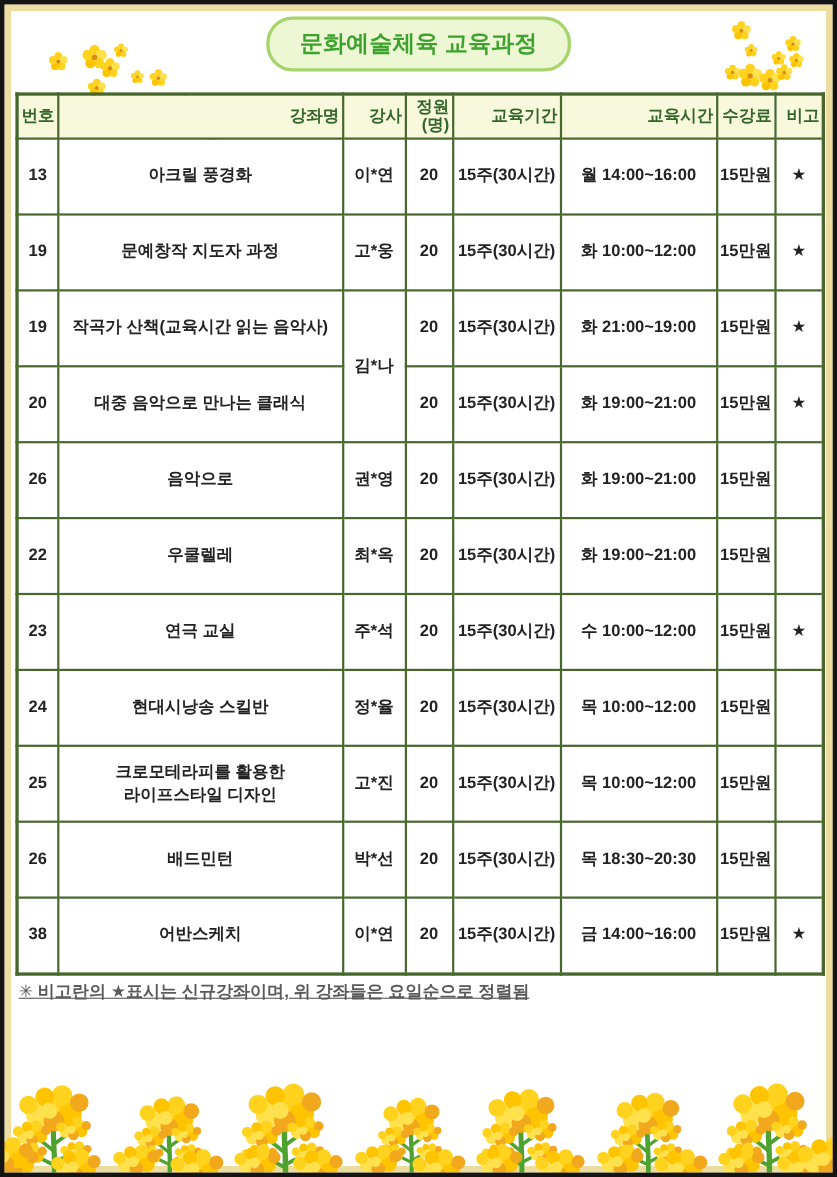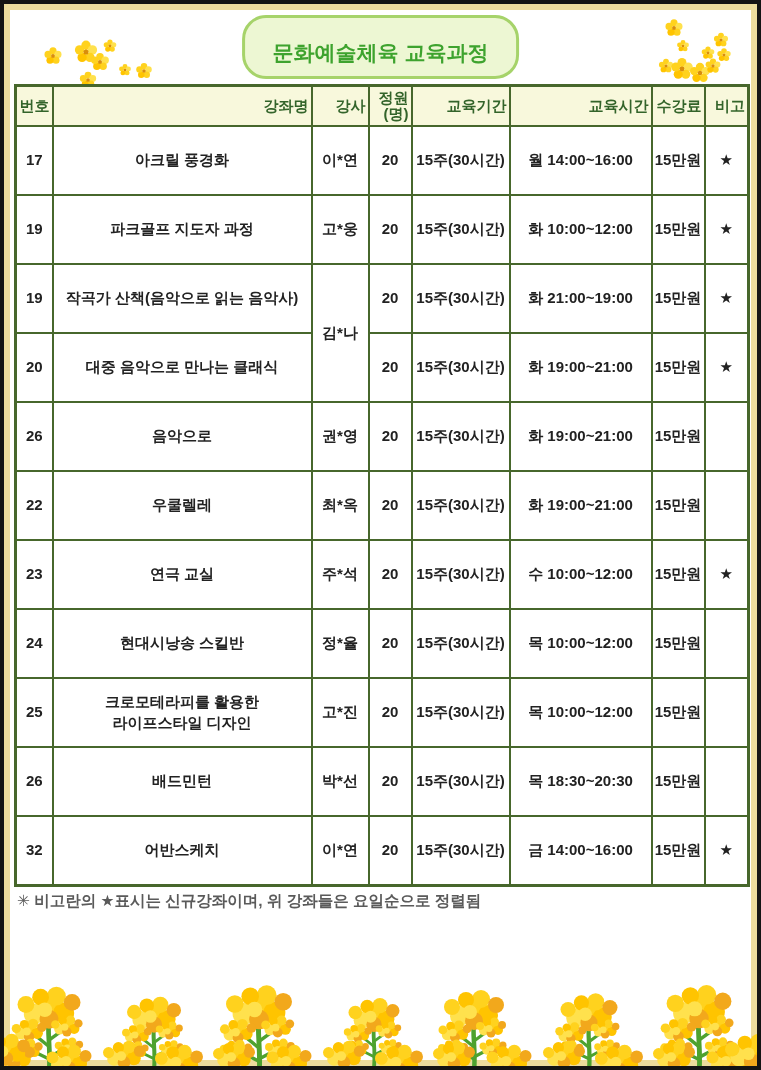--- a/index.html
+++ b/index.html
@@ -19,21 +19,21 @@
     position: absolute; inset: 4px;
     border: 6px solid var(--frame-inner, #ecdc9d);
     pointer-events: none; z-index: 55;
   }
 
   .title-badge {
     position: absolute; top: 15px; left: 50%; transform: translateX(-50%);
     background: var(--badge-bg, #edf7d3);
     border: 3px solid var(--badge-border, #a6d36a);
     border-radius: 24px;
-    padding: 21px 28px 9px 28px;
+    padding: 7px 28px 9px 28px;
     font-size: 21px; font-weight: bold;
     color: var(--title-text, #3ea32e);
     white-space: nowrap; z-index: 10;
   }
 
   table.course-table {
     position: absolute; left: 14px; top: 84px;
     width: 733px;
     border-collapse: collapse; table-layout: fixed;
     border: 3px solid var(--table-border, #47672c);
@@ -56,20 +56,21 @@
     background: #ffffff; line-height: 1.35;
   }
   .h-cap, .c-name { white-space: pre-line; margin-top: 20px; }
   .c-note { font-size: 18px; }
 
   .footnote {
     position: absolute; left: 17px; top: 891px; margin: 0;
     font-size: 15.5px; font-weight: bold;
     color: var(--footnote-text, #5a5a5a);
     z-index: 5;
+    text-decoration: underline;
   }
 
   .sprig { position: absolute; z-index: 3; pointer-events: none; }
   .sprig-left { left: 28px; top: 34px; }
   .sprig-right { left: 636px; top: 8px; }
   .flower-field { position: absolute; left: 4px; bottom: 4px; z-index: 58; pointer-events: none; }
 
   .f-y { fill: var(--flower-yellow, #ffd21e); }
   .f-g { fill: var(--flower-gold, #ffc400); }
   .f-o { fill: var(--flower-orange, #f2a81c); }
@@ -139,42 +140,42 @@
       <th class="h-cap">정원
 (명)</th>
       <th>교육기간</th>
       <th>교육시간</th>
       <th>수강료</th>
       <th>비고</th>
     </tr>
   </thead>
   <tbody>
     <tr>
-      <td>17</td>
+      <td>13</td>
       <td class="c-name">아크릴 풍경화</td>
       <td>이*연</td>
       <td>20</td>
       <td>15주(30시간)</td>
       <td>월 14:00~16:00</td>
       <td>15만원</td>
       <td class="c-note">★</td>
     </tr>
     <tr>
       <td>19</td>
-      <td class="c-name">파크골프 지도자 과정</td>
+      <td class="c-name">문예창작 지도자 과정</td>
       <td>고*웅</td>
       <td>20</td>
       <td>15주(30시간)</td>
       <td>화 10:00~12:00</td>
       <td>15만원</td>
       <td class="c-note">★</td>
     </tr>
     <tr>
       <td>19</td>
-      <td class="c-name">작곡가 산책(음악으로 읽는 음악사)</td>
+      <td class="c-name">작곡가 산책(교육시간 읽는 음악사)</td>
       <td rowspan="2">김*나</td>
       <td>20</td>
       <td>15주(30시간)</td>
       <td>화 21:00~19:00</td>
       <td>15만원</td>
       <td class="c-note">★</td>
     </tr>
     <tr>
       <td>20</td>
       <td class="c-name">대중 음악으로 만나는 클래식</td>
@@ -239,21 +240,21 @@
       <td>26</td>
       <td class="c-name">배드민턴</td>
       <td>박*선</td>
       <td>20</td>
       <td>15주(30시간)</td>
       <td>목 18:30~20:30</td>
       <td>15만원</td>
       <td class="c-note"></td>
     </tr>
     <tr>
-      <td>32</td>
+      <td>38</td>
       <td class="c-name">어반스케치</td>
       <td>이*연</td>
       <td>20</td>
       <td>15주(30시간)</td>
       <td>금 14:00~16:00</td>
       <td>15만원</td>
       <td class="c-note">★</td>
     </tr>
   </tbody>
 </table>

